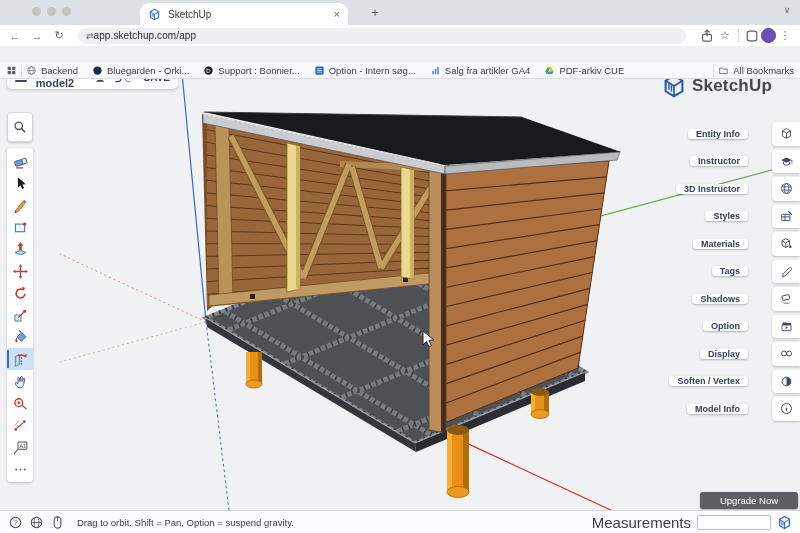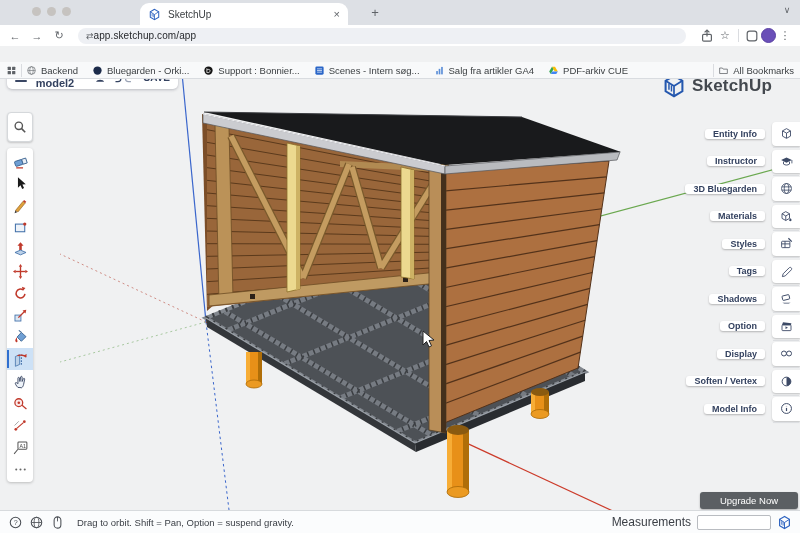--- a/index.html
+++ b/index.html
@@ -42,31 +42,31 @@
   
   #search-box { position:absolute; left:7px; top:112px; width:26px; height:30px; background:#fff; border:1px solid #d5d8db; border-radius:4px; box-shadow:0 1px 2px rgba(0,0,0,.18); z-index:5; display:flex; align-items:center; justify-content:center; }
   #tools-box { position:absolute; left:7px; top:148px; width:26px; background:#fff; border-radius:4px; box-shadow:0 1px 3px rgba(0,0,0,.22); z-index:5; padding:2px 0; }
   .tool-slot { width:26px; height:22px; display:flex; align-items:center; justify-content:center; position:relative; }
   .tool-slot.active { background:#cde1f6; }
   .tool-slot.active::before { content:""; position:absolute; left:0; top:2px; bottom:2px; width:2px; background:#2f6fd0; }
 
   
   #right-panel { position:absolute; right:0; top:122px; z-index:5; display:flex; flex-direction:column; gap:4px; }
   .panel-row { display:flex; align-items:center; justify-content:flex-end; height:23.5px; position:relative; }
-  .panel-pill { background:#fff; border-radius:3px; box-shadow:0 1px 2px rgba(0,0,0,.25); padding:0 8px; font-size:9px; font-weight:bold; color:#33415f; margin-right:7px; white-space:nowrap; }
+  .panel-pill { background:#fff; border-radius:3px; box-shadow:0 1px 2px rgba(0,0,0,.25); padding:0 8px; font-size:9px; font-weight:bold; color:#33415f; margin-right:24px; white-space:nowrap; }
   .panel-icon-box { width:28px; height:23.5px; background:#fff; border-radius:4px 0 0 4px; box-shadow:0 1px 2px rgba(0,0,0,.2); display:flex; align-items:center; justify-content:center; }
   .panel-row::after { content:""; position:absolute; right:1px; bottom:-2.5px; width:26px; height:1px; background:#dcdee1; }
 
   #upgrade-btn { position:absolute; right:2px; top:492px; width:98px; height:17px; background:#5b5f63; color:#fff; font-size:9.5px; border-radius:3px; display:flex; align-items:center; justify-content:center; z-index:6; box-shadow:0 1px 2px rgba(0,0,0,.3); }
 
   
   #status-bar { position:absolute; left:0; top:510px; width:800px; height:23px; background:#fbfcfd; border-top:1px solid #d7dadd; z-index:10; display:flex; align-items:center; padding:0 8px; }
   .sb-ico { width:15px; height:15px; margin-right:6px; display:flex; align-items:center; justify-content:center; }
   #status-hint { font-size:9.5px; color:#3a3e45; margin-left:6px; }
-  #measure-label { margin-left:auto; font-size:12px; color:#3a3e45; }
+  #measure-label { margin-left:auto; font-size:15px; color:#3a3e45; }
   #measure-input { width:74px; height:15px; border:1px solid #b9bcc1; border-radius:2px; background:#fff; margin:0 6px; font-size:9px; padding:0 3px; }
   body::after { content:""; position:absolute; left:0; top:531px; width:800px; height:2px; background:#9aa0a6; opacity:.5; }
 
   svg.i { display:block; }
 </style>
 </head>
 <body>
 
 <svg id="viewport-svg" viewBox="0 63 800 447">
 
@@ -301,21 +301,21 @@
         </span>
                  <span class="lbl">Support : Bonnier...</span>
       </span>
       <span class="bm-item">
         <span class="fav">
           <svg class="i" viewBox="0 0 20 20" width="100%" height="100%">
             <rect x="2.5" y="2.5" width="15" height="15" rx="2.5" fill="#2a66c8"></rect>
             <path d="M5.5 7h9M5.5 10h9M5.5 13h9" stroke="#fff" stroke-width="1.2"></path>
           </svg>
         </span>
-                 <span class="lbl">Scenes - Intern søg...</span>
+                 <span class="lbl">Option - Intern søg...</span>
       </span>
       <span class="bm-item">
         <span class="fav">
           <svg class="i" viewBox="0 0 20 20" width="100%" height="100%">
             <g fill="#5b8ed8">
               <rect x="4" y="11" width="3" height="6"></rect>
               <rect x="8.5" y="7" width="3" height="10"></rect>
               <rect x="13" y="3.5" width="3" height="13.5"></rect>
             </g>
           </svg>
@@ -556,62 +556,62 @@
                      <span style="width:15px;height:15px;">
           <svg class="i" viewBox="0 0 20 20" width="100%" height="100%">
             <path d="M2.8 8 10 4.5 17.2 8 10 11.5z" fill="#3d4a66"></path>
             <path d="M6 10.2v3.2c2.5 1.8 5.5 1.8 8 0v-3.2" fill="none" stroke="#3d4a66" stroke-width="1.2"></path>
             <line x1="17.2" y1="8" x2="17.2" y2="12.5" stroke="#3d4a66" stroke-width="1.1"></line>
           </svg>
         </span>
                    </span>
     </div>
     <div class="panel-row">
-      <span class="panel-pill">3D Bluegarden</span>
+      <span class="panel-pill">3D Instructor</span>
                    <span class="panel-icon-box">
                      <span style="width:15px;height:15px;">
           <svg class="i" viewBox="0 0 20 20" width="100%" height="100%">
             <g fill="none" stroke="#3d4a66" stroke-width="1.1">
               <circle cx="10" cy="10" r="6.6"></circle>
               <ellipse cx="10" cy="10" rx="3" ry="6.6"></ellipse>
               <path d="M3.8 7.8h12.4M3.8 12.2h12.4"></path>
             </g>
           </svg>
         </span>
                    </span>
     </div>
     <div class="panel-row">
+      <span class="panel-pill">Styles</span>
+                   <span class="panel-icon-box">
+                     <span style="width:15px;height:15px;">
+          <svg class="i" viewBox="0 0 20 20" width="100%" height="100%">
+            <g fill="none" stroke="#3d4a66" stroke-width="1.2">
+              <rect x="3.5" y="7" width="11" height="8.5" rx="1"></rect>
+              <path d="M3.5 10.5h11M8 7v8.5"></path>
+            </g>
+            <path d="M12.5 3l4.5 4.5" stroke="#3d4a66" stroke-width="1.7"></path>
+          </svg>
+        </span>
+                   </span>
+    </div>
+    <div class="panel-row">
       <span class="panel-pill">Materials</span>
                    <span class="panel-icon-box">
                      <span style="width:15px;height:15px;">
           <svg class="i" viewBox="0 0 20 20" width="100%" height="100%">
             <g fill="none" stroke="#3d4a66" stroke-width="1.2">
               <path d="M9 3.5l5 2.8v6.2L9 15.3 4 12.5V6.3z"></path>
               <path d="M9 9.3v6M4 6.3l5 3 5-3"></path>
             </g>
             <path d="M15.5 12.2c1.2 1.7 1.7 2.7.8 3.6-.7.7-1.9.6-2.5-.2-.7-.9-.1-1.9 1.7-3.4z" fill="#3d4a66"></path>
           </svg>
         </span>
                    </span>
     </div>
     <div class="panel-row">
-      <span class="panel-pill">Styles</span>
-                   <span class="panel-icon-box">
-                     <span style="width:15px;height:15px;">
-          <svg class="i" viewBox="0 0 20 20" width="100%" height="100%">
-            <g fill="none" stroke="#3d4a66" stroke-width="1.2">
-              <rect x="3.5" y="7" width="11" height="8.5" rx="1"></rect>
-              <path d="M3.5 10.5h11M8 7v8.5"></path>
-            </g>
-            <path d="M12.5 3l4.5 4.5" stroke="#3d4a66" stroke-width="1.7"></path>
-          </svg>
-        </span>
-                   </span>
-    </div>
-    <div class="panel-row">
       <span class="panel-pill">Tags</span>
                    <span class="panel-icon-box">
                      <span style="width:15px;height:15px;">
           <svg class="i" viewBox="0 0 20 20" width="100%" height="100%">
             <path d="M4.5 16.8l1-3.7 8-8c.8-.8 2.1-.8 2.8 0 .8.8.8 2.1 0 2.8l-8 8z" fill="none" stroke="#3d4a66" stroke-width="1.2"></path>
           </svg>
         </span>
                    </span>
     </div>
     <div class="panel-row">

